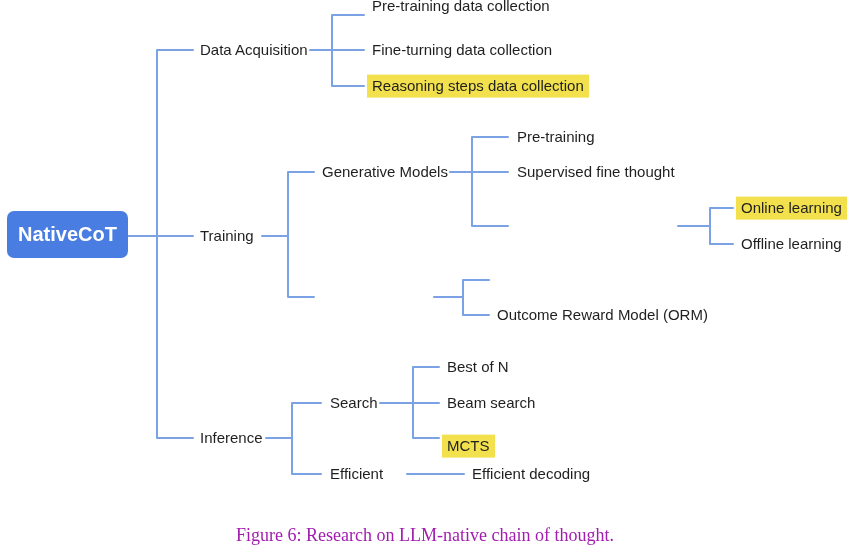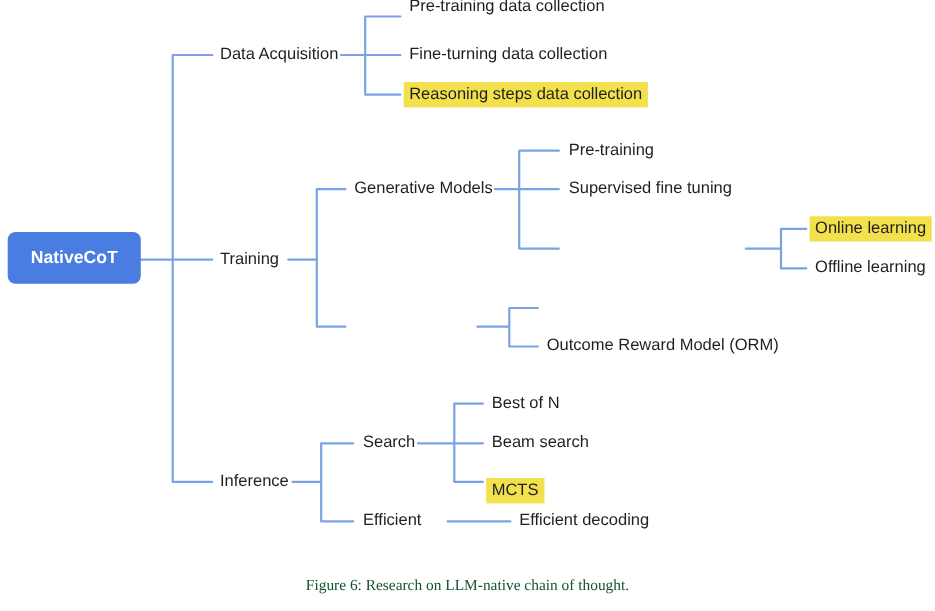--- a/index.html
+++ b/index.html
@@ -37,21 +37,21 @@
   }
   .root-node {
     position: absolute;
     left: 7px;
     top: 211px;
     width: 121px;
     height: 47px;
     background: var(--root-bg);
     color: var(--root-text);
     border-radius: 7px;
-    font-size: 16px;
+    font-size: 20px;
     font-weight: 700;
     display: flex;
     align-items: center;
     justify-content: center;
   }
   .label {
     position: absolute;
     transform: translateY(-50%);
     white-space: nowrap;
     font-size: 15px;
@@ -62,22 +62,22 @@
     background: var(--highlight);
     padding: 2px 5px;
   }
   .caption {
     position: absolute;
     left: 0;
     top: 525px;
     width: 100%;
     text-align: center;
     font-family: "Liberation Serif", "DejaVu Serif", serif;
-    font-size: 14px;
-    color: #14532d;
+    font-size: 18px;
+    color: #a21caf;
   }
 </style>
 </head>
 <body>
 
 <div class="page">
 
   <svg class="connectors" viewBox="0 0 850 555" aria-hidden="true">
     <path d="M128 236 H157 M157 50 V438 M157 50 H193 M157 236 H193 M157 438 H193"></path>
     <path d="M310 50 H332 M332 15 V86 M332 15 H364 M332 50 H364 M332 86 H364"></path>
@@ -96,21 +96,21 @@
   <div class="label" style="left:200px;top:236px">Training</div>
   <div class="label" style="left:200px;top:438px">Inference</div>
 
   <div class="label" style="left:372px;top:6px">Pre-training data collection</div>
   <div class="label hl" style="left:367px;top:86px">Reasoning steps data collection</div>
   <div class="label" style="left:372px;top:50px">Fine-turning data collection</div>
 
   <div class="label" style="left:322px;top:172px">Generative Models</div>
 
   <div class="label" style="left:517px;top:137px">Pre-training</div>
-  <div class="label" style="left:517px;top:172px">Supervised fine tuning</div>
+  <div class="label" style="left:517px;top:172px">Supervised fine thought</div>
 
   <div class="label hl" style="left:736px;top:208px">Online learning</div>
   <div class="label" style="left:741px;top:244px">Offline learning</div>
 
   <div class="label" style="left:497px;top:315px">Outcome Reward Model (ORM)</div>
 
   <div class="label" style="left:330px;top:403px">Search</div>
   <div class="label" style="left:330px;top:474px">Efficient</div>
 
   <div class="label" style="left:447px;top:367px">Best of N</div>

